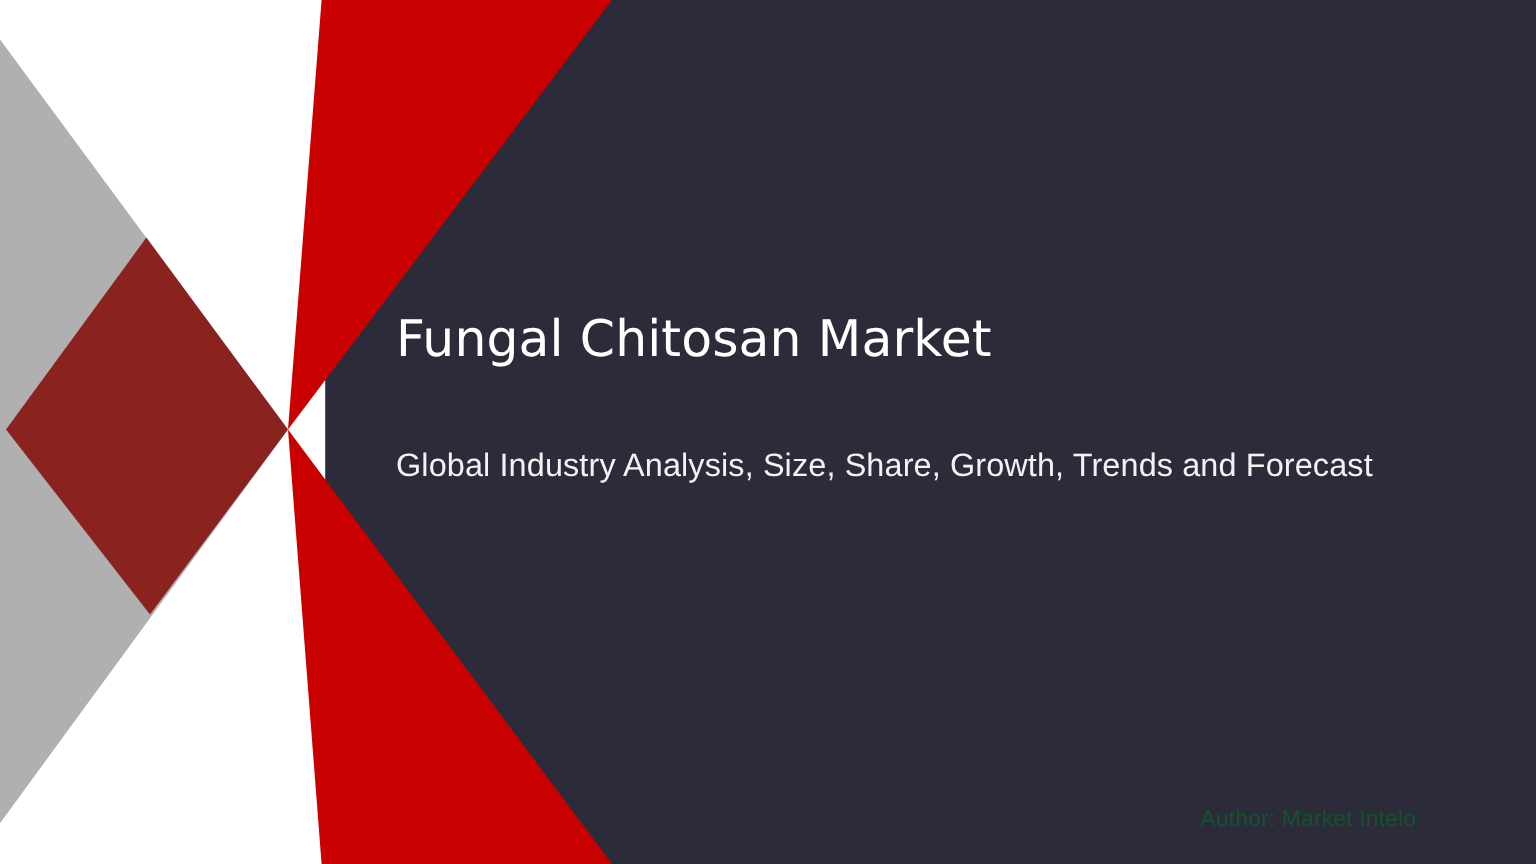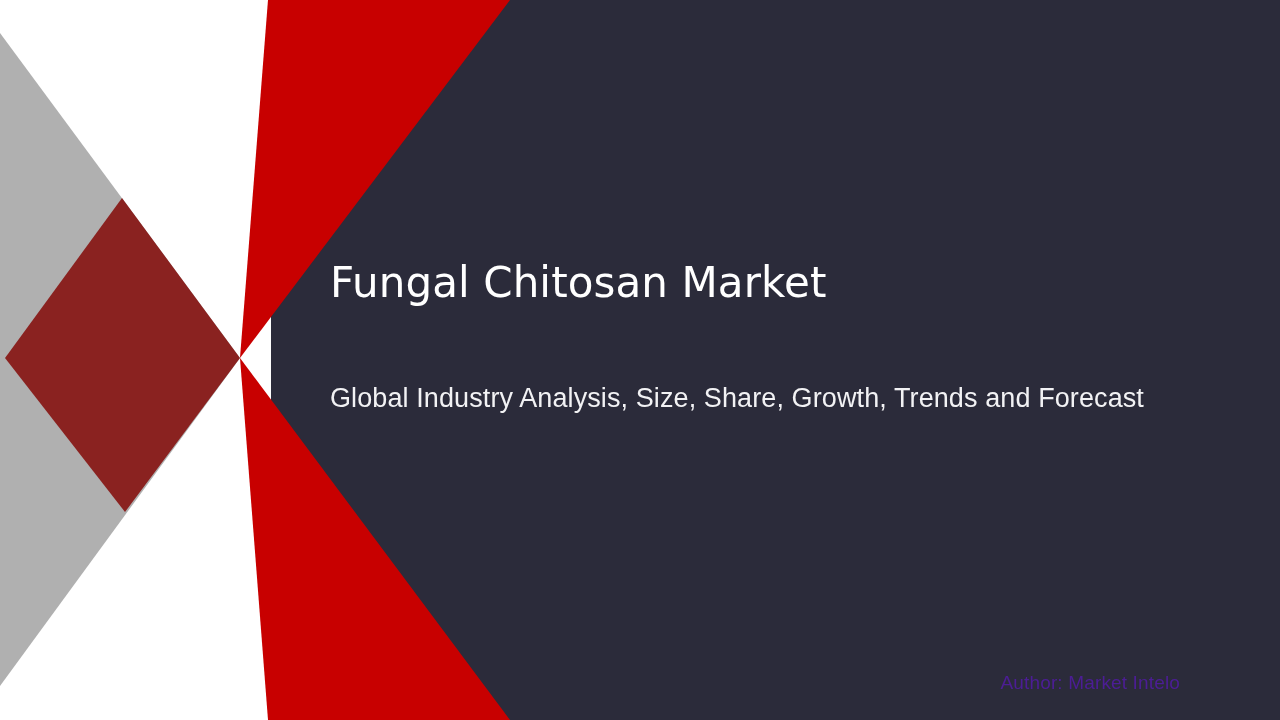--- a/index.html
+++ b/index.html
@@ -43,39 +43,39 @@
     font-size: 42px;
     font-weight: 400;
     line-height: 1.15;
     color: #ffffff;
     letter-spacing: 0.1px;
     white-space: nowrap;
   }
   .slide-subtitle {
     position: absolute;
     left: 330px;
-    top: 382px;
+    top: 372px;
     width: 920px;
     font-family: "Liberation Sans", sans-serif;
     font-size: 27px;
     font-weight: 400;
     line-height: 1.2;
     color: #f2f2f4;
     letter-spacing: 0.1px;
     white-space: nowrap;
   }
   .slide-author {
     position: absolute;
     right: 100px;
     top: 672px;
     font-family: "Liberation Sans", sans-serif;
     font-size: 19px;
     font-weight: 400;
     line-height: 1.2;
-    color: #4c1d95;
+    color: #14532d;
     letter-spacing: 0.15px;
     white-space: nowrap;
     text-align: right;
   }
 </style>
 </head>
 <body>
 
 <div id="slide">
 

